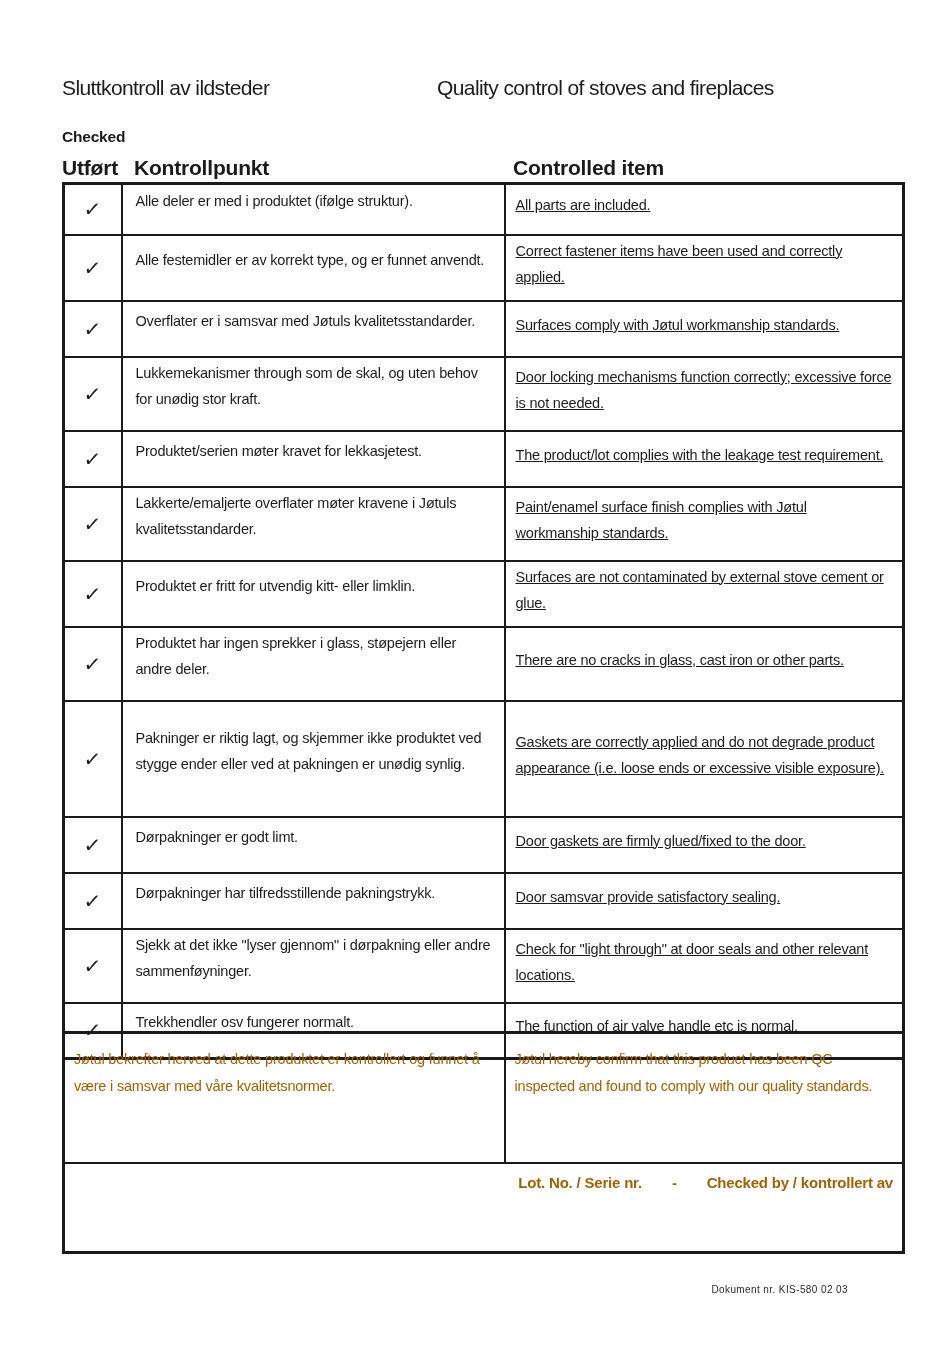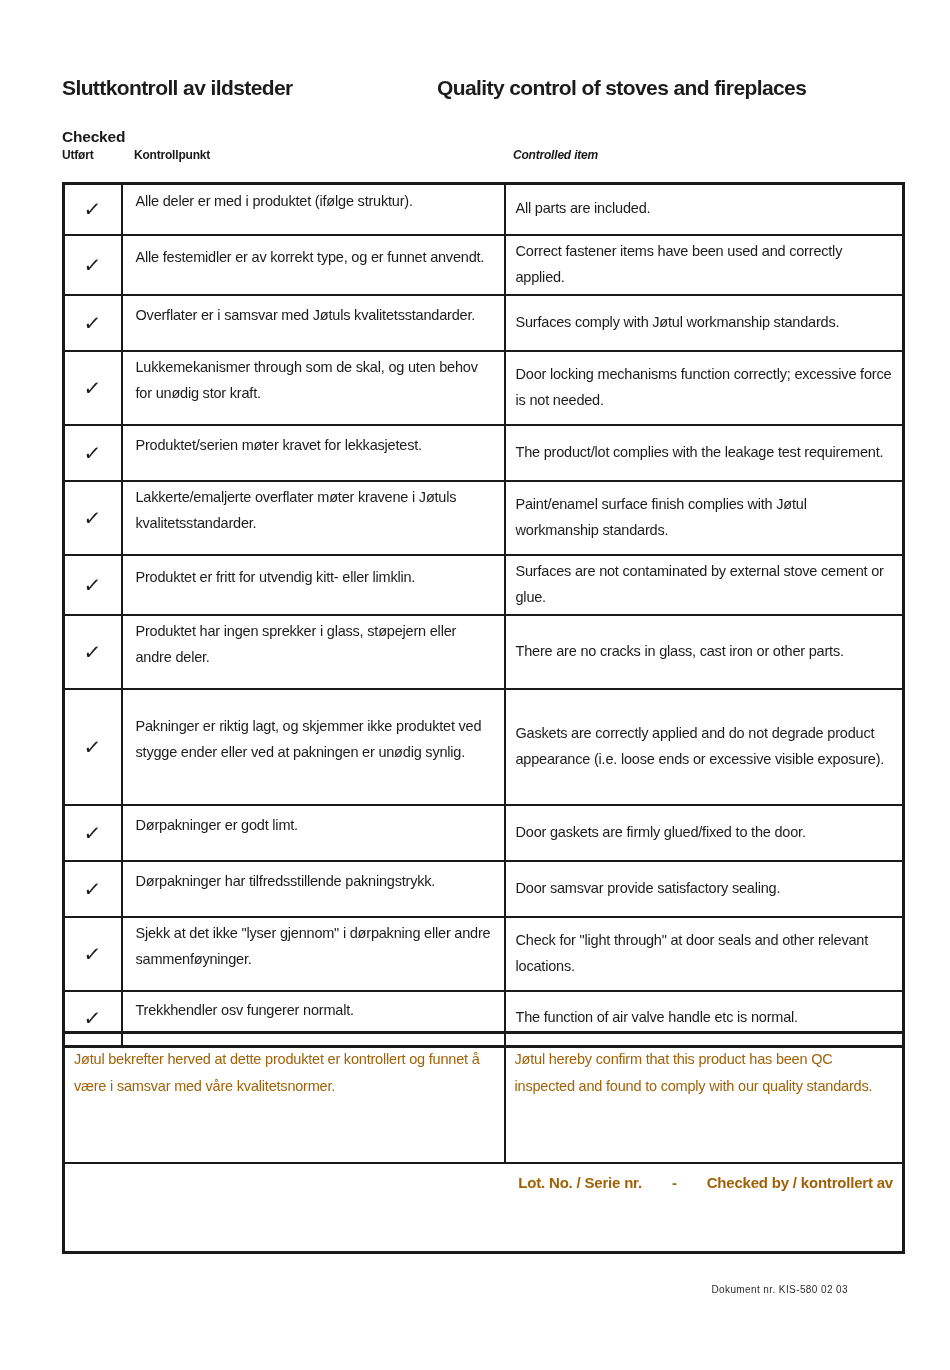--- a/index.html
+++ b/index.html
@@ -6,52 +6,52 @@
   body{
     width:950px;height:1370px;
     background:#ffffff;
     position:relative;
     font-family:"Liberation Sans", sans-serif;
     color:#1a1a1a;
     -webkit-font-smoothing:antialiased;
   }
   .title{
     position:absolute;top:76px;
-    font-size:21px;font-weight:bold;letter-spacing:-0.6px;
+    font-size:21px;font-weight:normal;letter-spacing:-0.6px;
     color:#1c1c1c;white-space:nowrap;
   }
   .title-no{left:62px;}
   .title-en{left:437px;}
   .checked-label{
     position:absolute;left:62px;top:128px;
     font-size:15.5px;font-weight:bold;letter-spacing:-0.2px;
   }
   .colhead{
-    position:absolute;top:148px;
-    font-size:12px;font-weight:bold;letter-spacing:-0.2px;white-space:nowrap;
+    position:absolute;top:156px;
+    font-size:21px;font-weight:bold;letter-spacing:-0.2px;white-space:nowrap;
   }
   .colhead-checked{left:62px;}
   .colhead-no{left:134px;}
-  .colhead-en{left:513px;font-style:italic;}
+  .colhead-en{left:513px;}
 
   table{border-collapse:collapse;table-layout:fixed;}
   .main-table{
     position:absolute;left:62px;top:182px;width:840px;
     border:3px solid #1a1a1a;
   }
   .main-table td{
     border:2px solid #1a1a1a;
     font-size:14.5px;line-height:26px;letter-spacing:-0.2px;
     vertical-align:middle;
     color:#1c1c1c;
   }
   td.c-check{text-align:center;font-family:"DejaVu Sans",sans-serif;font-size:20px;padding:0;}
   td.c-check span{display:inline-block;transform:skewX(-8deg);}
   td.c-no{padding:2px 10px 18px 13px;}
-  td.c-en{padding:2px 10px 4px 10px;}
+  td.c-en{padding:2px 10px 10px 10px;text-decoration:underline;}
 
   .bottom-table{
     position:absolute;left:62px;top:1031px;width:840px;
     border:3px solid #1a1a1a;
   }
   .bottom-table td{
     border:2px solid #1a1a1a;
     font-size:14.5px;line-height:27px;letter-spacing:-0.2px;
     color:#a16207;
   }

